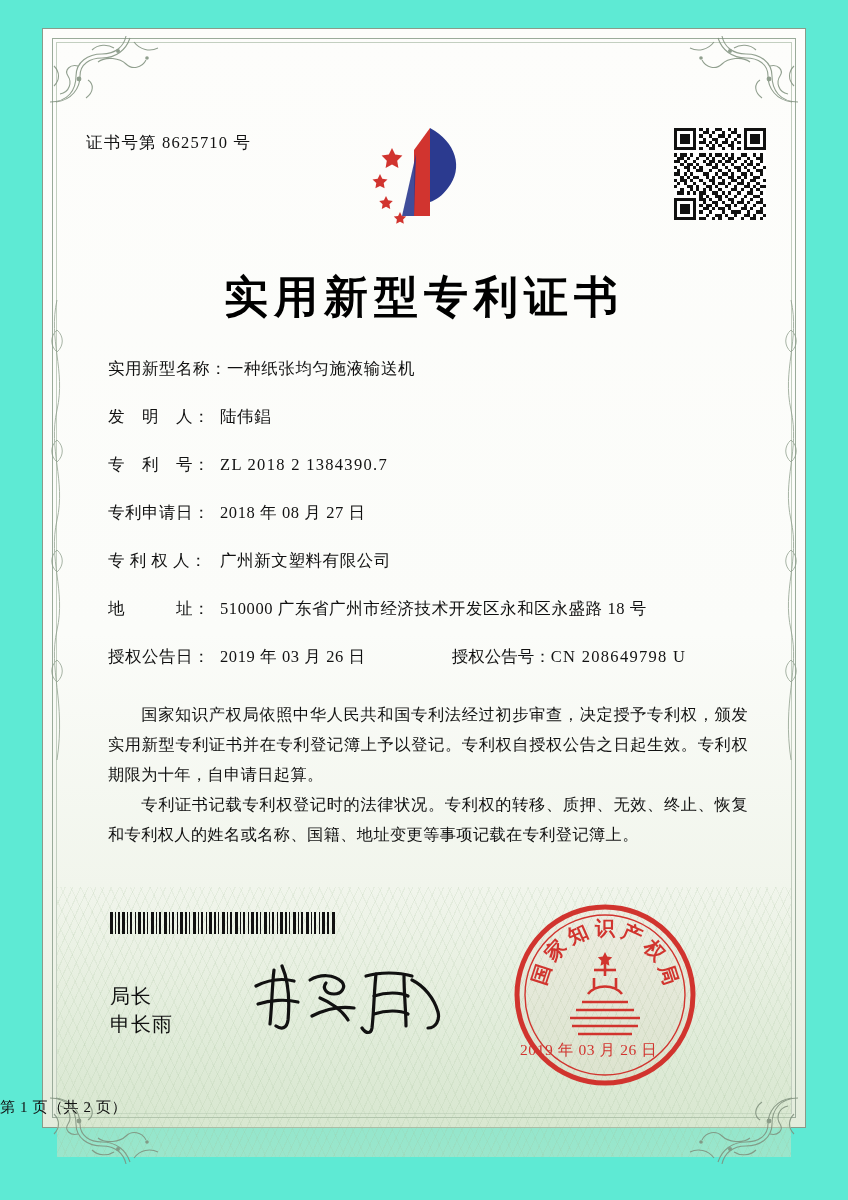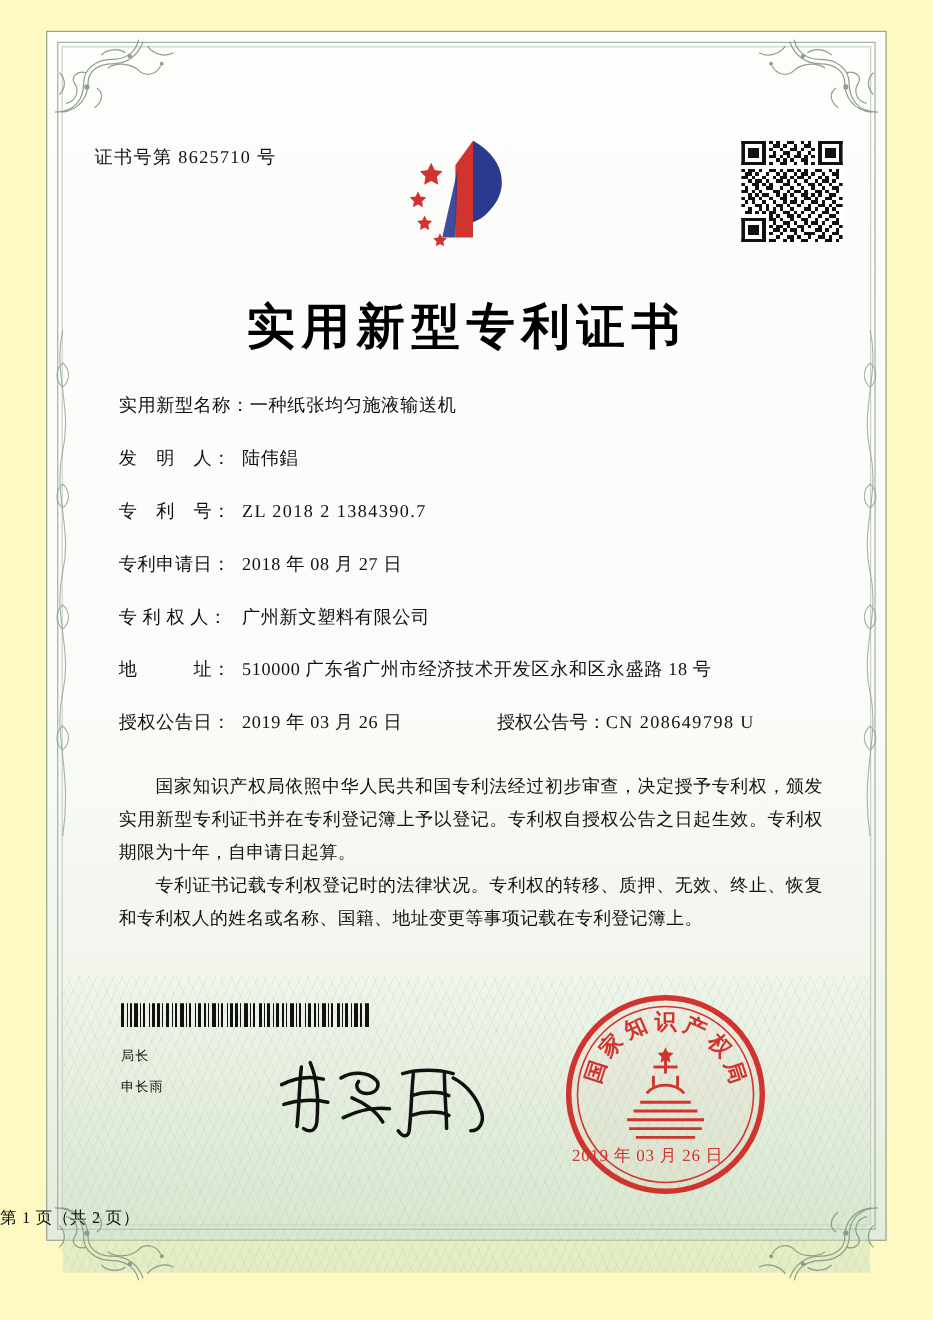--- a/index.html
+++ b/index.html
@@ -12,21 +12,21 @@
     height: 1200px;
     font-family: "Liberation Serif", "DejaVu Serif", serif;
     color: #1a1a1a;
     position: relative;
     overflow: hidden;
   }
 
   .page {
     position: absolute;
     inset: 0;
-    background: #fef9c3;
+    background: #5eead4;
   }
 
   
   .border-outer {
     position: absolute;
     left: 42px;
     top: 28px;
     width: 764px;
     height: 1100px;
     border: 1px solid #8a9b8a;
@@ -182,22 +182,22 @@
     left: 110px;
     top: 912px;
     width: 226px;
     height: 22px;
   }
 
   
   .sig-labels {
     position: absolute;
     left: 110px;
-    top: 946px;
-    font-size: 12px;
+    top: 982px;
+    font-size: 20px;
     line-height: 28px;
     letter-spacing: 1px;
     color: #111;
   }
   .sig-script {
     position: absolute;
     left: 248px;
     top: 958px;
     width: 210px;
     height: 80px;

